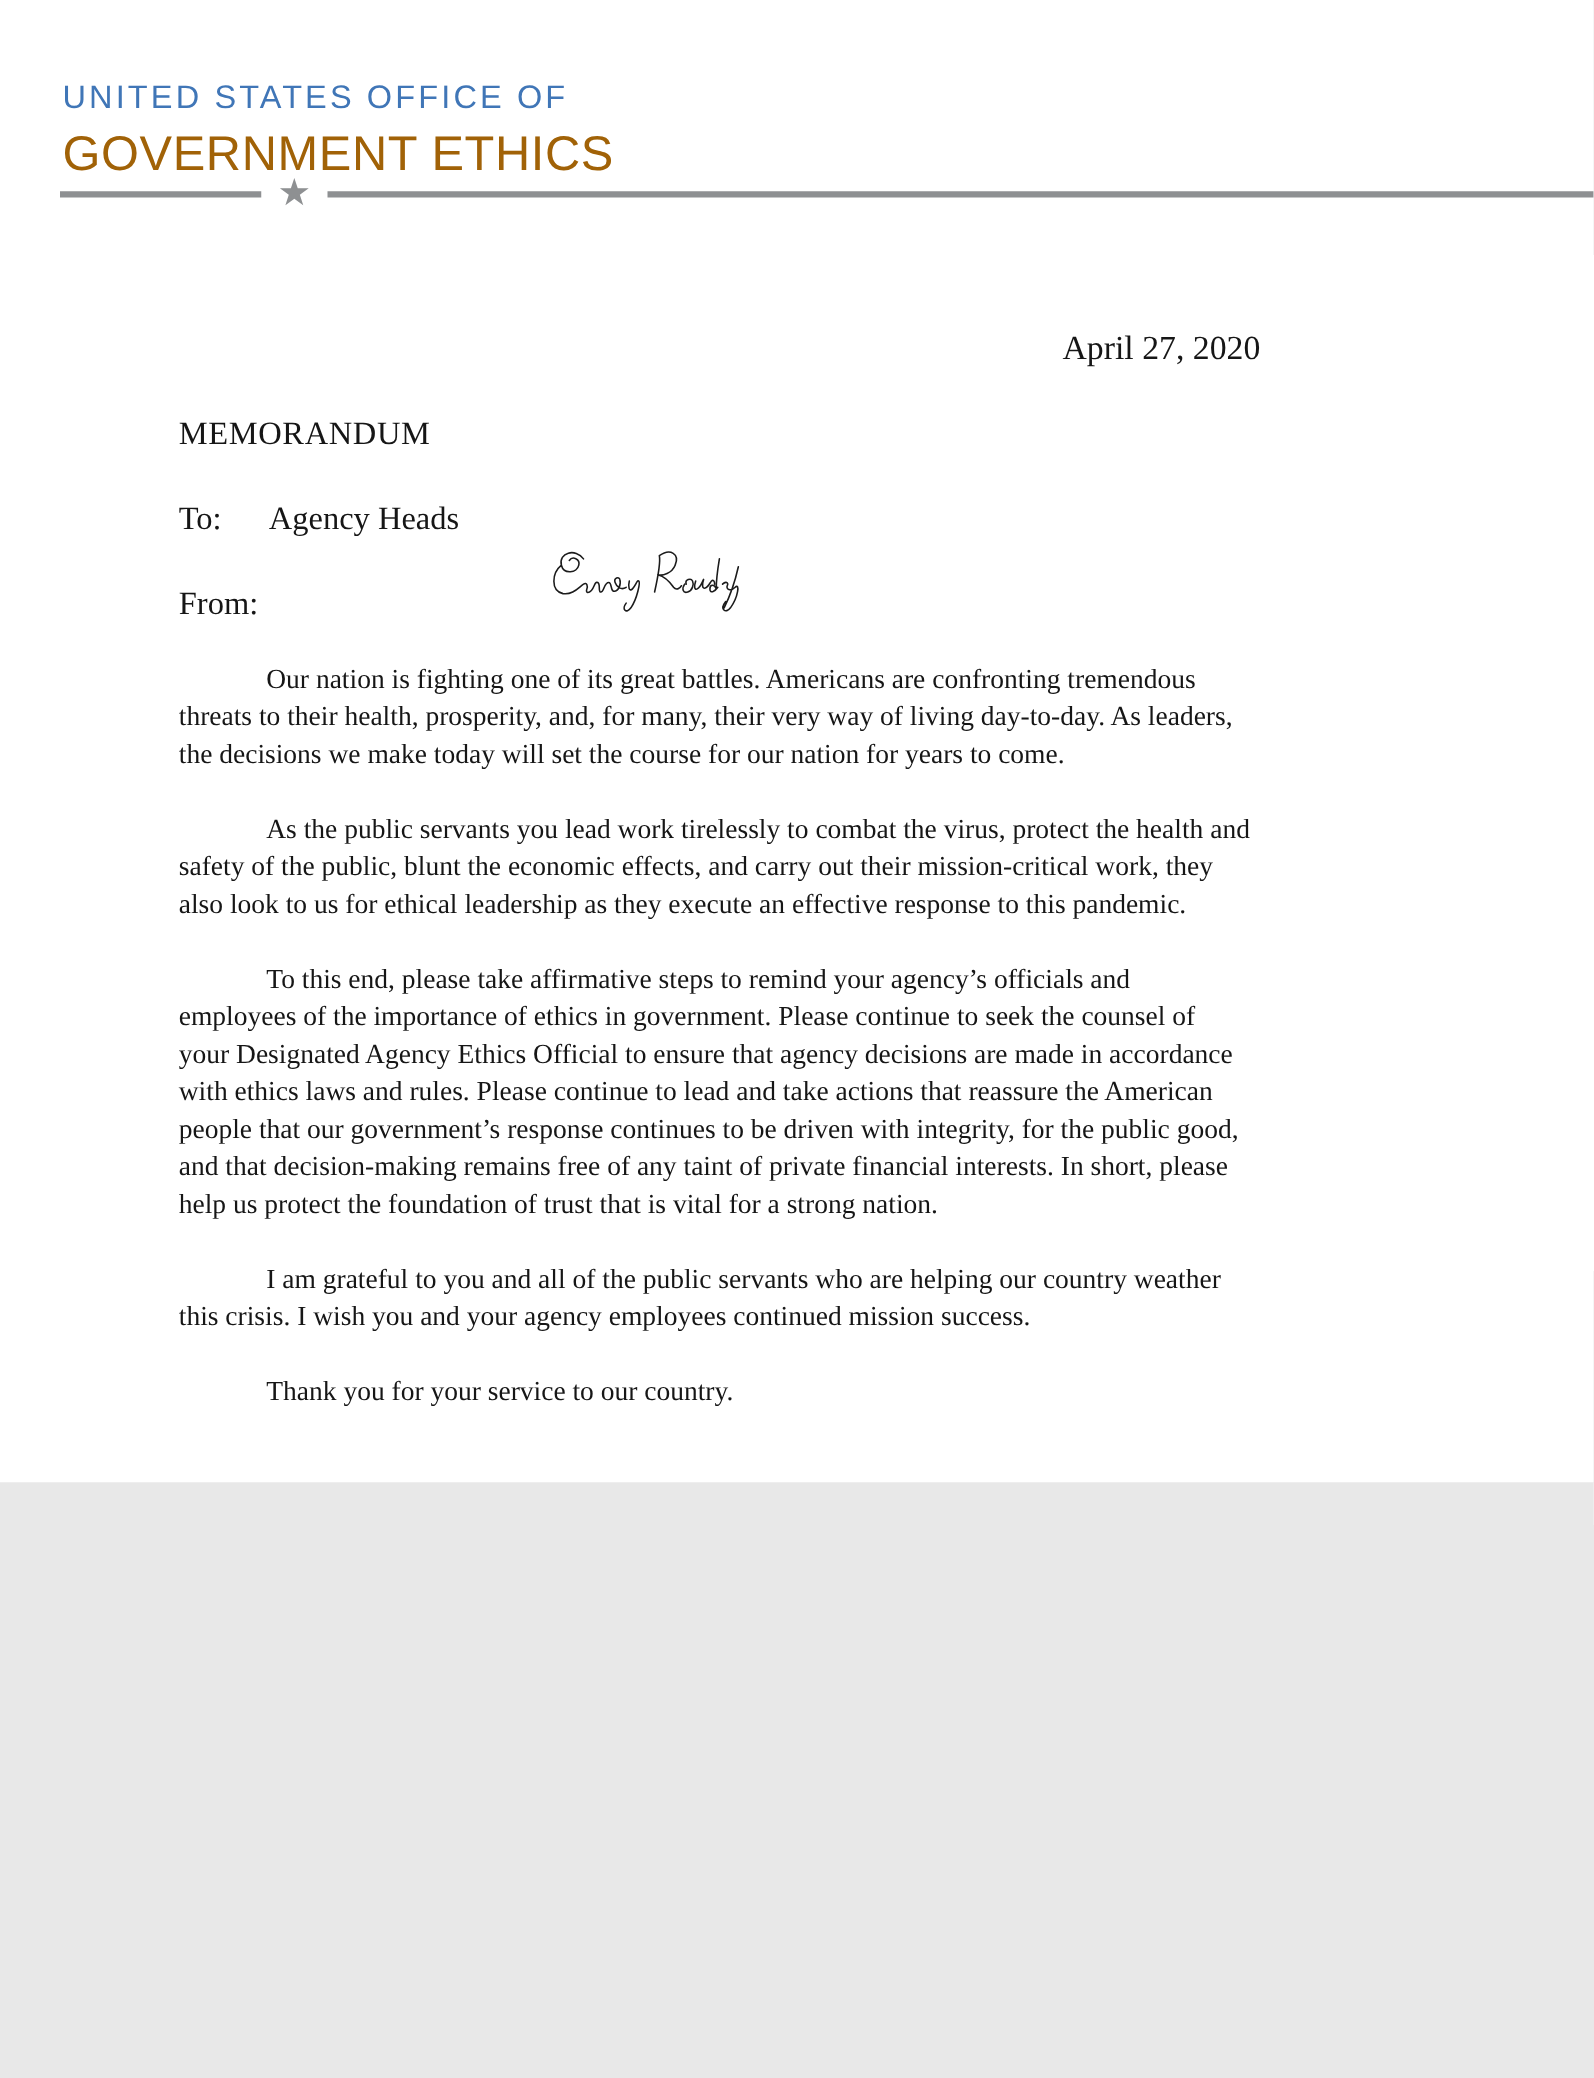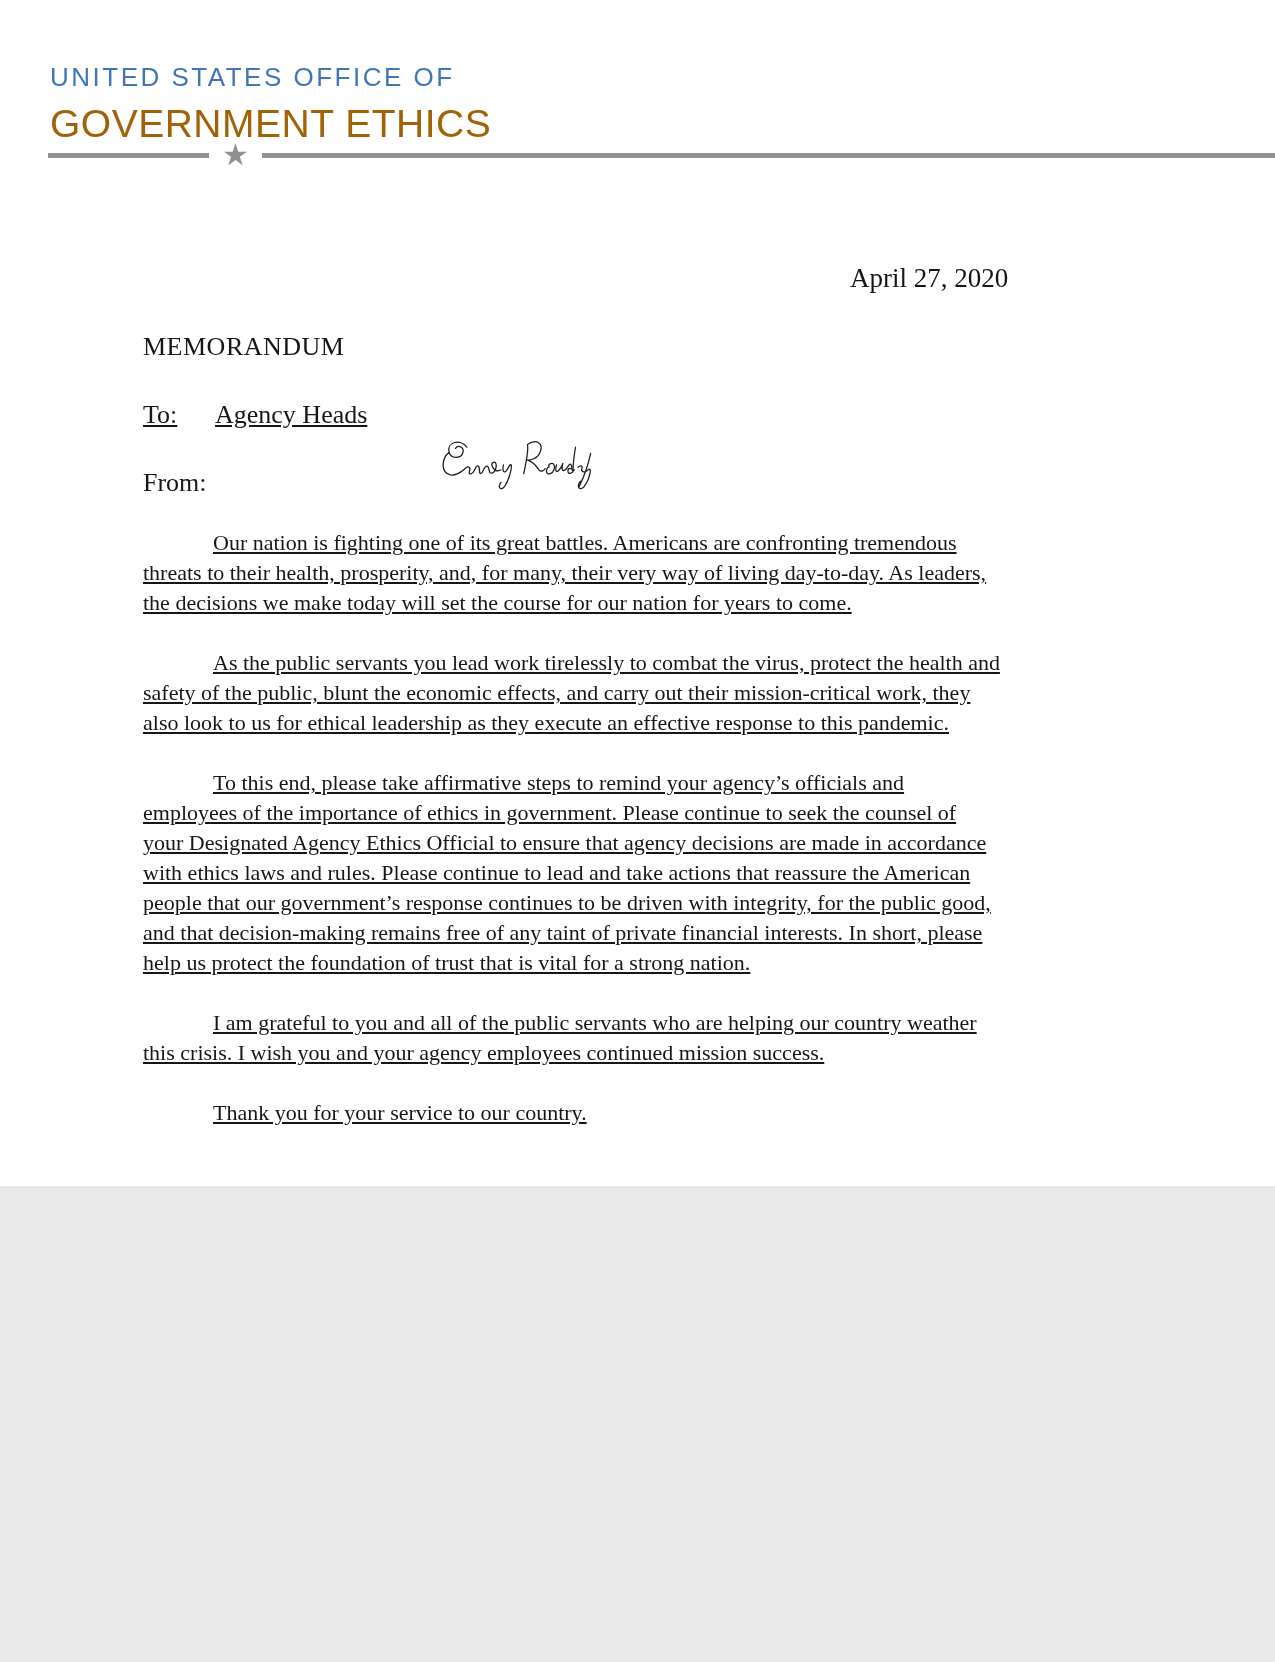--- a/index.html
+++ b/index.html
@@ -23,29 +23,29 @@
   }
   .rule-seg { height:5px; background:#8e9092; }
   .rule-seg.left { width:161px; }
   .rule-seg.right { flex:1; }
   .header-star { color:#8e9092; font-size:30px; line-height:28px; margin:0 13px; }
   
   .date-line { position:absolute; left:850px; top:263px; font-size:27px; }
   .memo-block { position:absolute; left:143px; top:332px; width:1010px; font-size:26px; line-height:30px; }
   .memo-title { letter-spacing:0.5px; }
   .addr-row { display:flex; }
-  .addr-row.to-row { margin-top:38px;text-decoration:underline; }
+  .addr-row.to-row { margin-top:38px; }
   .addr-row.from-row { margin-top:38px; position:relative;flex-direction:column; }
   .addr-label { width:72px; flex:0 0 72px; }
   .signature {
     position:absolute; left:296px; top:-32px; width:158px; height:62px;
   }
   .signature svg { width:100%; height:100%; }
   .body-block { position:absolute; left:143px; top:528px; width:1010px; font-size:22px; line-height:30px; }
-  .para { white-space:pre; text-indent:70px;text-decoration:underline; }
+  .para { white-space:pre; text-indent:70px; }
   .para + .para { margin-top:30px; }
   
   .footer-stars {
     position:absolute; left:974px; top:1552px;
     color:#87898c; font-size:28px; letter-spacing:17px; line-height:40px;
     white-space:nowrap;
   }
   .footer-rule { position:absolute; left:0; top:1571px; width:956px; height:5px; background:#8e9092; }
   .footer-address {
     position:absolute; left:0; right:0; top:1598px;

